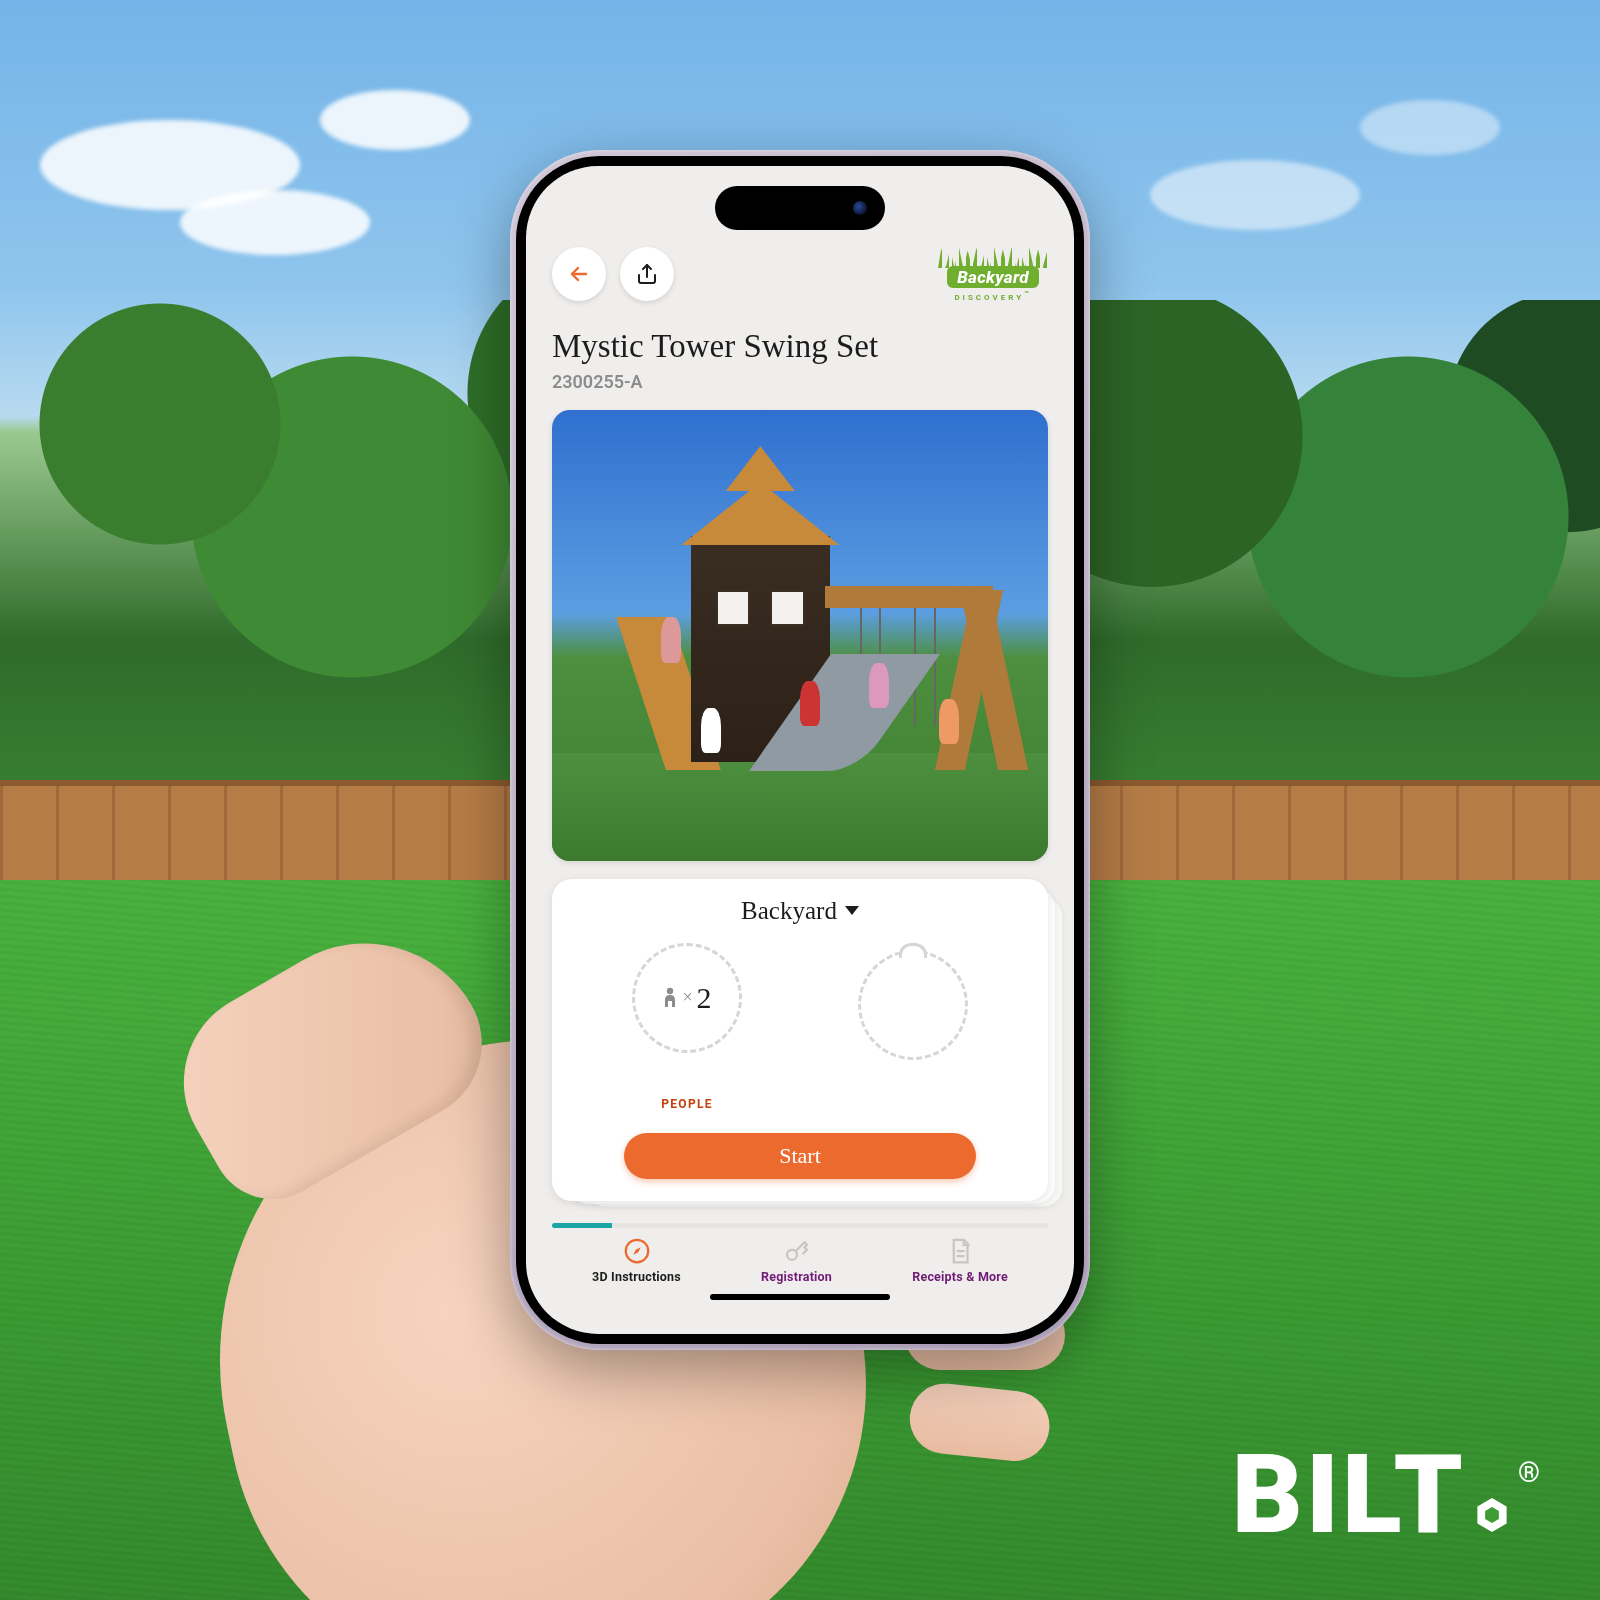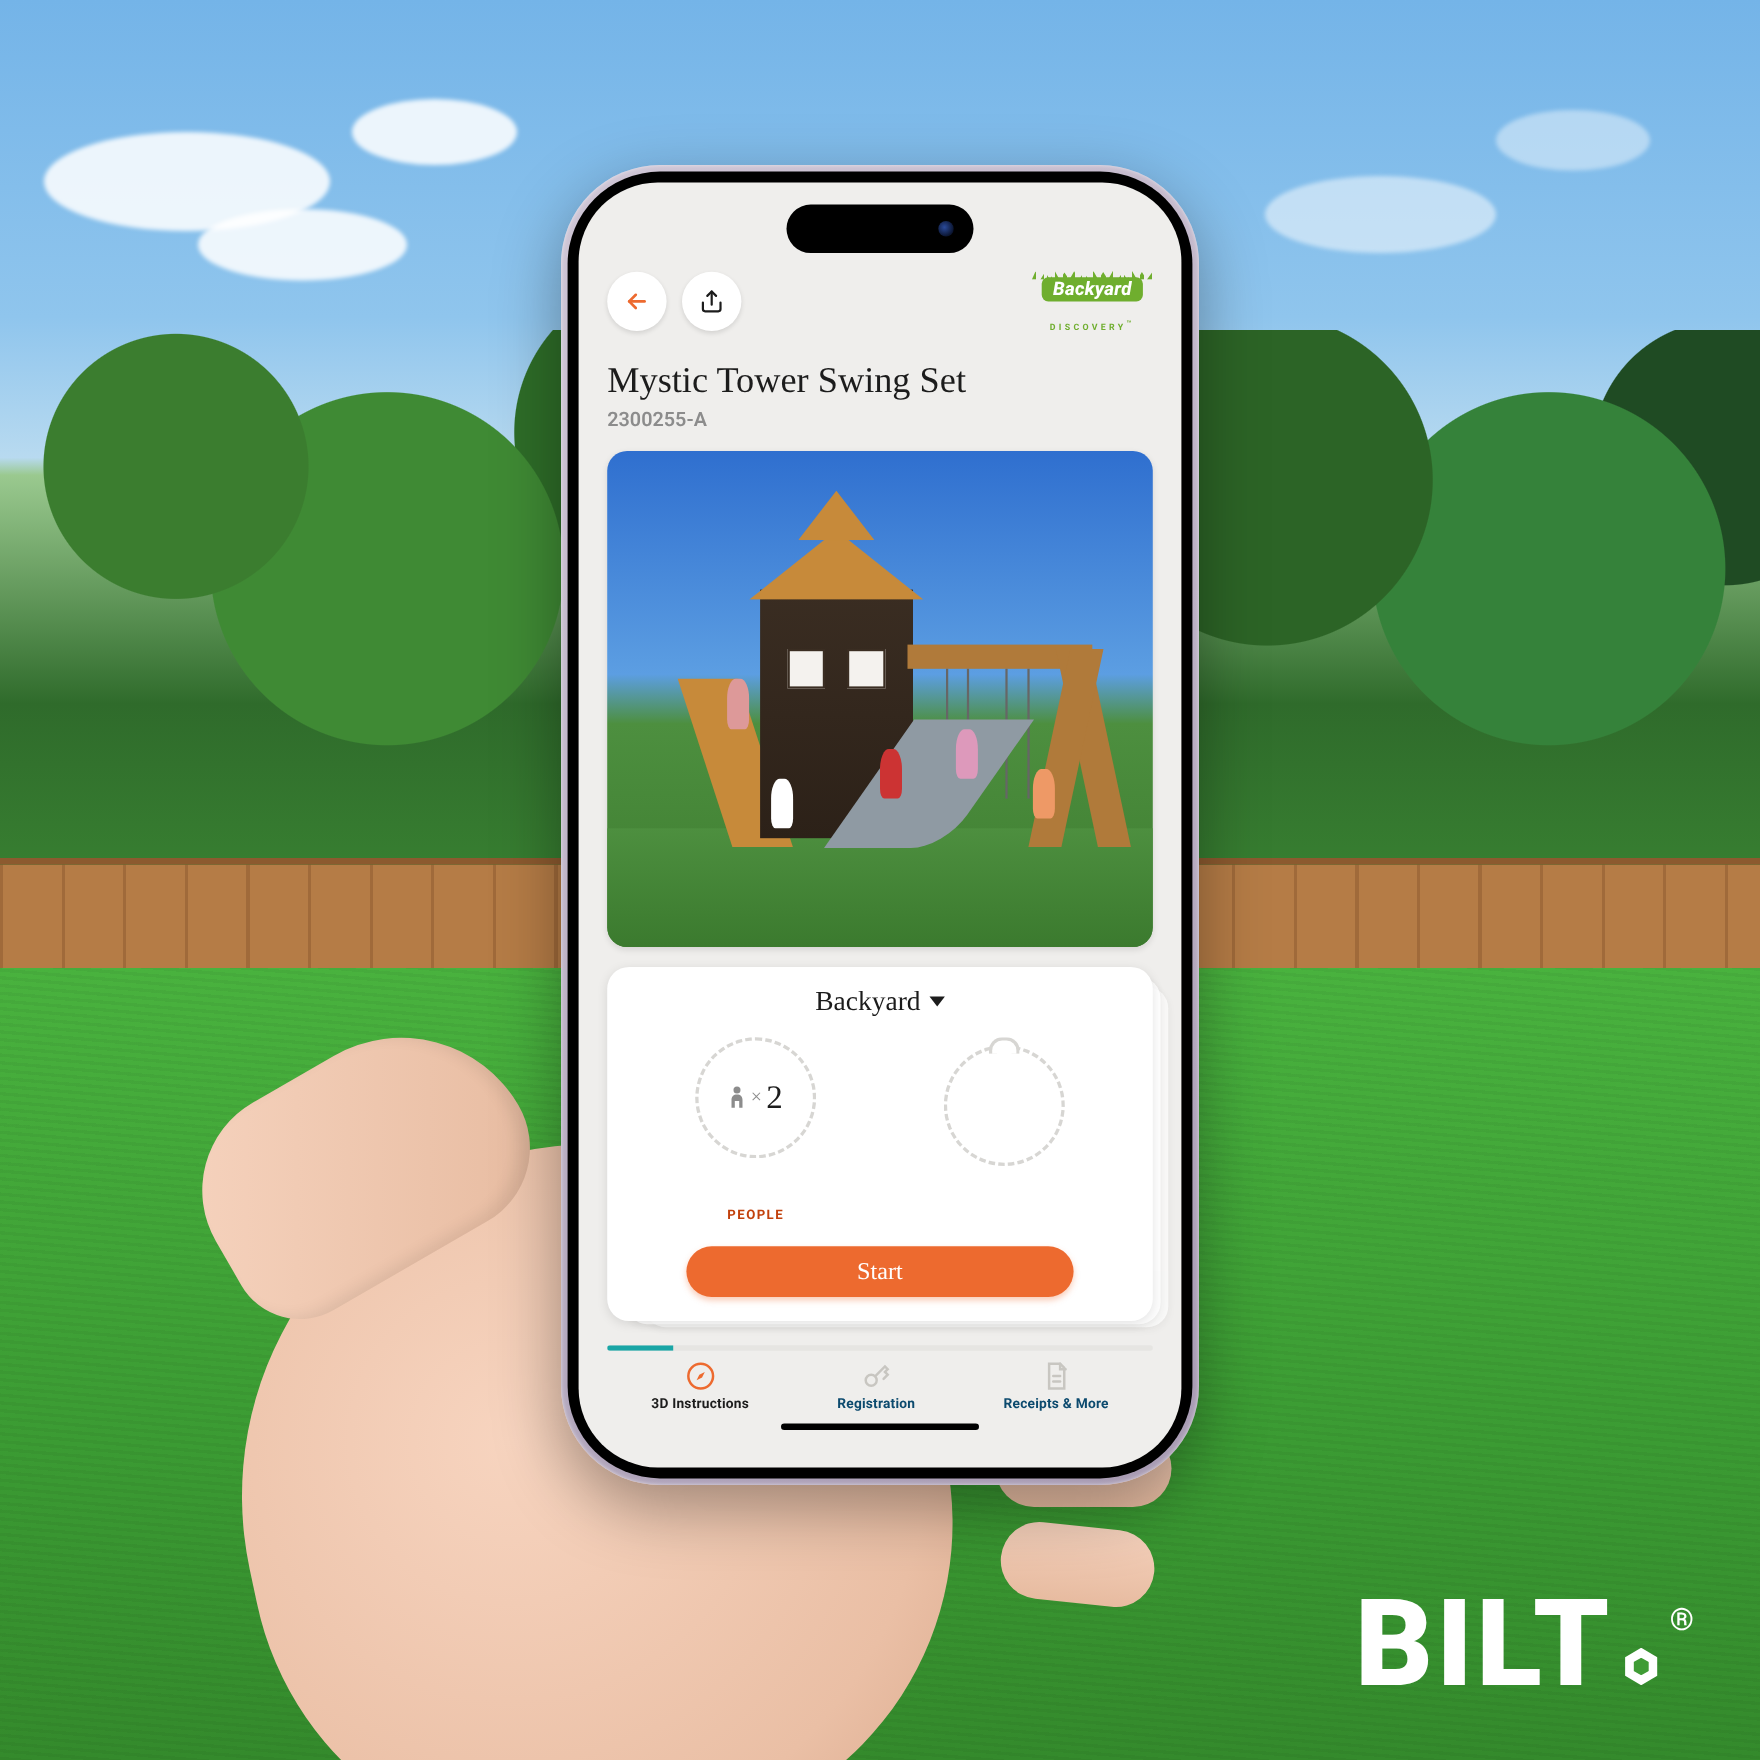--- a/index.html
+++ b/index.html
@@ -155,21 +155,21 @@
     width: 100%; height: 26px;
     background: repeating-linear-gradient(90deg,#6fae2e 0 4px, transparent 4px 7px);
     clip-path: polygon(0 100%, 3% 10%, 7% 100%, 11% 15%, 15% 100%, 19% 5%, 23% 100%, 27% 20%, 31% 100%, 35% 8%, 39% 100%, 43% 18%, 47% 100%, 51% 6%, 55% 100%, 59% 16%, 63% 100%, 67% 4%, 71% 100%, 75% 22%, 79% 100%, 83% 8%, 87% 100%, 91% 14%, 95% 100%, 100% 10%, 100% 100%);
     margin-bottom:-2px;
   }
   .brand-pill {
     background:#6fae2e; color:#fff; font-weight:800; font-size:17px;
     padding:3px 10px 2px; border-radius:6px; line-height:1; font-style: italic;
     letter-spacing:.3px;
   }
-  .brand-sub { font-size:8px; letter-spacing:3px; color:#6fae2e; font-weight:700; margin-top:16px;}
+  .brand-sub { font-size:8px; letter-spacing:3px; color:#6fae2e; font-weight:700; margin-top:2px;}
   .brand-sub sup{font-size:7px;}
 
   .title { font-size: 33px; font-weight: 500; margin-bottom: 6px; font-family: Georgia, "Times New Roman", serif;}
   .sku   { font-size: 18px; color:#8c8c8c; font-weight:600; margin-bottom: 18px;}
 
   .product-img {
     width: 100%; aspect-ratio: 1.1/1;
     border-radius: 18px; overflow:hidden; position: relative;
     background: linear-gradient(#2f6fcf 0%, #5c9ee2 45%, #4d8f3f 55%, #3d7c2f 100%);
     box-shadow: 0 2px 6px rgba(0,0,0,.1);
@@ -245,21 +245,21 @@
     box-shadow: 0 3px 6px rgba(237,106,47,.35);
   }
 
   .progress-track{ height:5px; background:#e6e5e2; margin-top:22px; border-radius:3px; overflow:hidden;}
   .progress-fill{ height:100%; width:12%; background:#1aa6a6;}
 
   .bottom-nav{
     display:flex; justify-content: space-around; align-items:center;
     padding: 8px 0 6px;
   }
-  .nav-item{ display:flex; flex-direction:column; align-items:center; gap:3px; color:#0c4a6e; font-size:12.5px; font-weight:700;}
+  .nav-item{ display:flex; flex-direction:column; align-items:center; gap:3px; color:#701a75; font-size:12.5px; font-weight:700;}
   .nav-item.active{ color:#1c1c1c;}
   .nav-item svg{ width:30px; height:30px;}
   .nav-item.active svg{ stroke:#ed6a2f; }
   .nav-label{ letter-spacing:.2px;}
 
   .home-indicator{
     width: 180px; height:6px; background:#000; border-radius:4px;
     margin: 4px auto 10px;
   }
 

